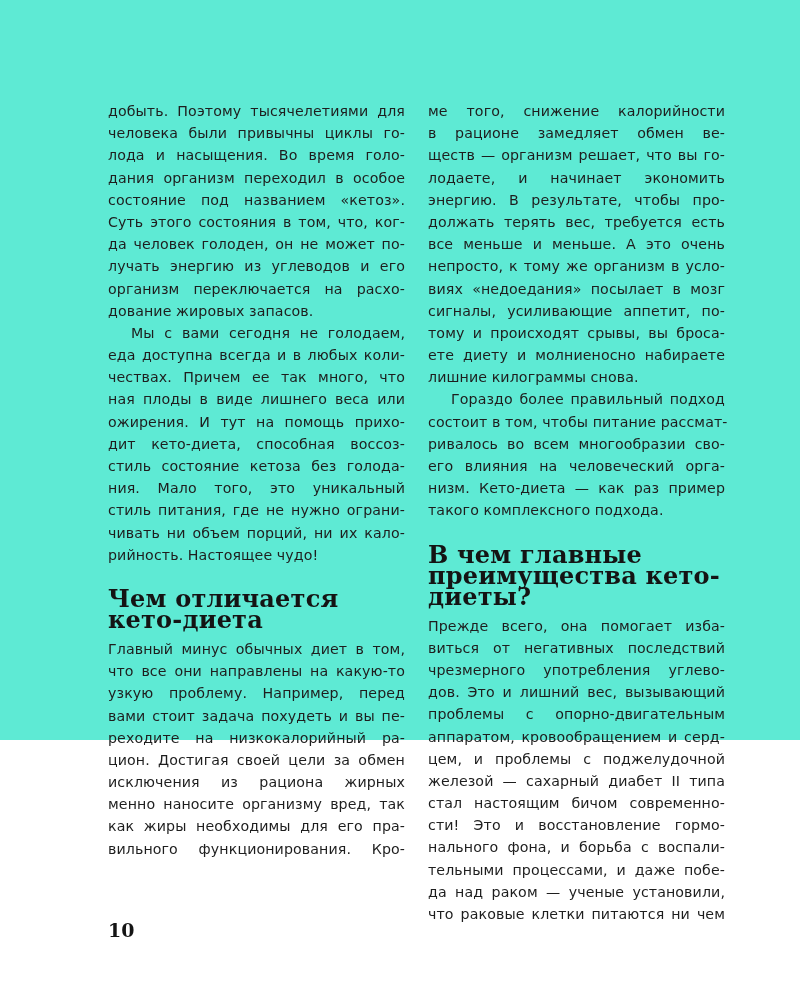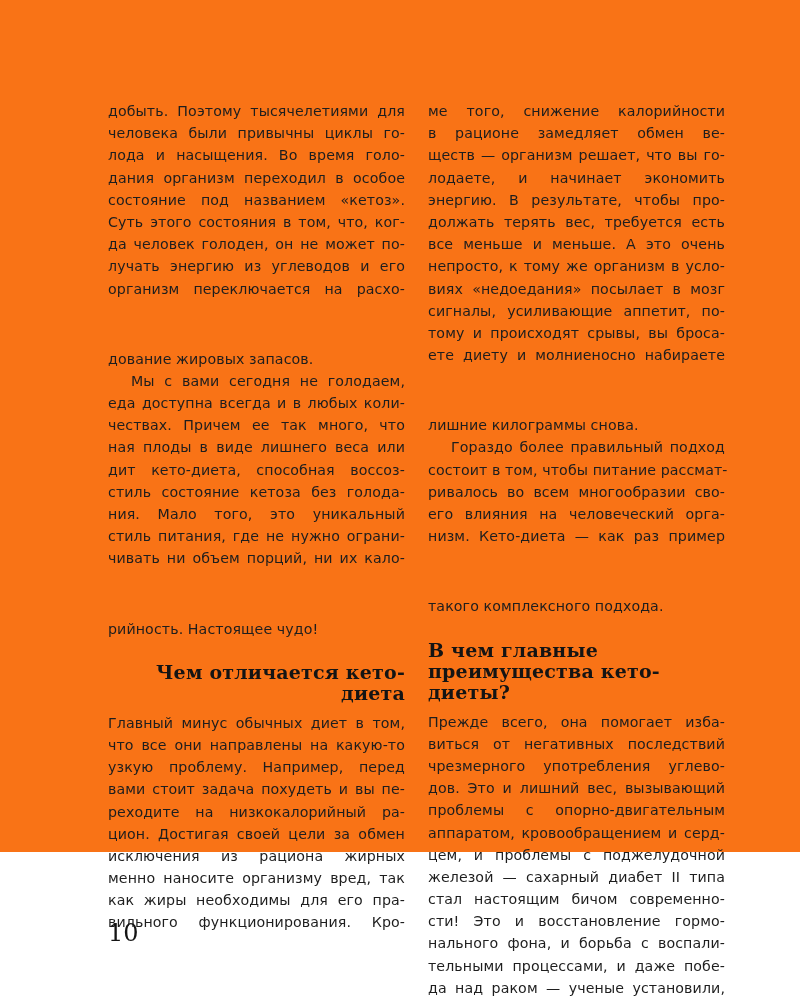--- a/index.html
+++ b/index.html
@@ -1,46 +1,46 @@
 <!DOCTYPE html>
 <html><head>
 <meta charset="utf-8">
 <style>
   html, body { margin: 0; padding: 0; background: #ffffff; }
   body { width: 800px; height: 1000px; position: relative; overflow: hidden; color: #1e1e1e; }
-  .page { position: absolute; left: 0; top: 0; width: 800px; height: 852px; background: #f97316; }
+  .page { position: absolute; left: 0; top: 0; width: 800px; height: 740px; background: #5eead4; }
   .col { position: absolute; top: 100px; width: 297px; }
   .col-left { left: 108px; }
   .col-right { left: 428px; }
   .line {
     font-family: "DejaVu Sans", sans-serif;
     font-size: 14.2px;
     line-height: 22.2px;
     height: 22.2px;
     white-space: nowrap;
     text-align: justify;
     text-align-last: justify;
     letter-spacing: 0.1px;
   }
-  .line.last { text-align-last: left; margin-top: 48px; }
+  .line.last { text-align-last: left; }
   .line.indent { text-indent: 23px; }
   h2.heading {
     font-family: "DejaVu Serif", serif;
     font-weight: bold;
-    font-size: 19px;
+    font-size: 24px;
     line-height: 21px;
     margin: 0;
     color: #141414;
     letter-spacing: 0.2px;
   }
-  .heading-left { margin-top: 22px !important; margin-bottom: 8px !important; text-align: right; }
+  .heading-left { margin-top: 22px !important; margin-bottom: 8px !important; }
   .heading-right { margin-top: 22px !important; margin-bottom: 8px !important; }
   .page-number {
     position: absolute; left: 108px; top: 919px;
-    font-family: "DejaVu Serif", serif; font-weight: normal; font-size: 24px; color: #141414;
+    font-family: "DejaVu Serif", serif; font-weight: bold; font-size: 19px; color: #141414;
   }
 </style>
 </head>
 <body>
 
 <div class="page">
   <div class="col col-left">
     <div>
         <div class="line">добыть. Поэтому тысячелетиями для</div>
         <div class="line">человека были привычны циклы го-</div>
@@ -51,20 +51,21 @@
         <div class="line">да человек голоден, он не может по-</div>
         <div class="line">лучать энергию из углеводов и его</div>
         <div class="line">организм переключается на расхо-</div>
         <div class="line last">дование жировых запасов.</div>
       </div>
     <div>
         <div class="line indent">Мы с вами сегодня не голодаем,</div>
         <div class="line">еда доступна всегда и в любых коли-</div>
         <div class="line">чествах. Причем ее так много, что</div>
         <div class="line">ная плоды в виде лишнего веса или</div>
+        <div class="line">ожирения. И тут на помощь прихо-</div>
         <div class="line">дит кето-диета, способная воссоз-</div>
         <div class="line">стиль состояние кетоза без голода-</div>
         <div class="line">ния. Мало того, это уникальный</div>
         <div class="line">стиль питания, где не нужно ограни-</div>
         <div class="line">чивать ни объем порций, ни их кало-</div>
         <div class="line last">рийность. Настоящее чудо!</div>
       </div>
     <h2 class="heading heading-left">
         <div>Чем отличается кето-диета</div>
       </h2>

